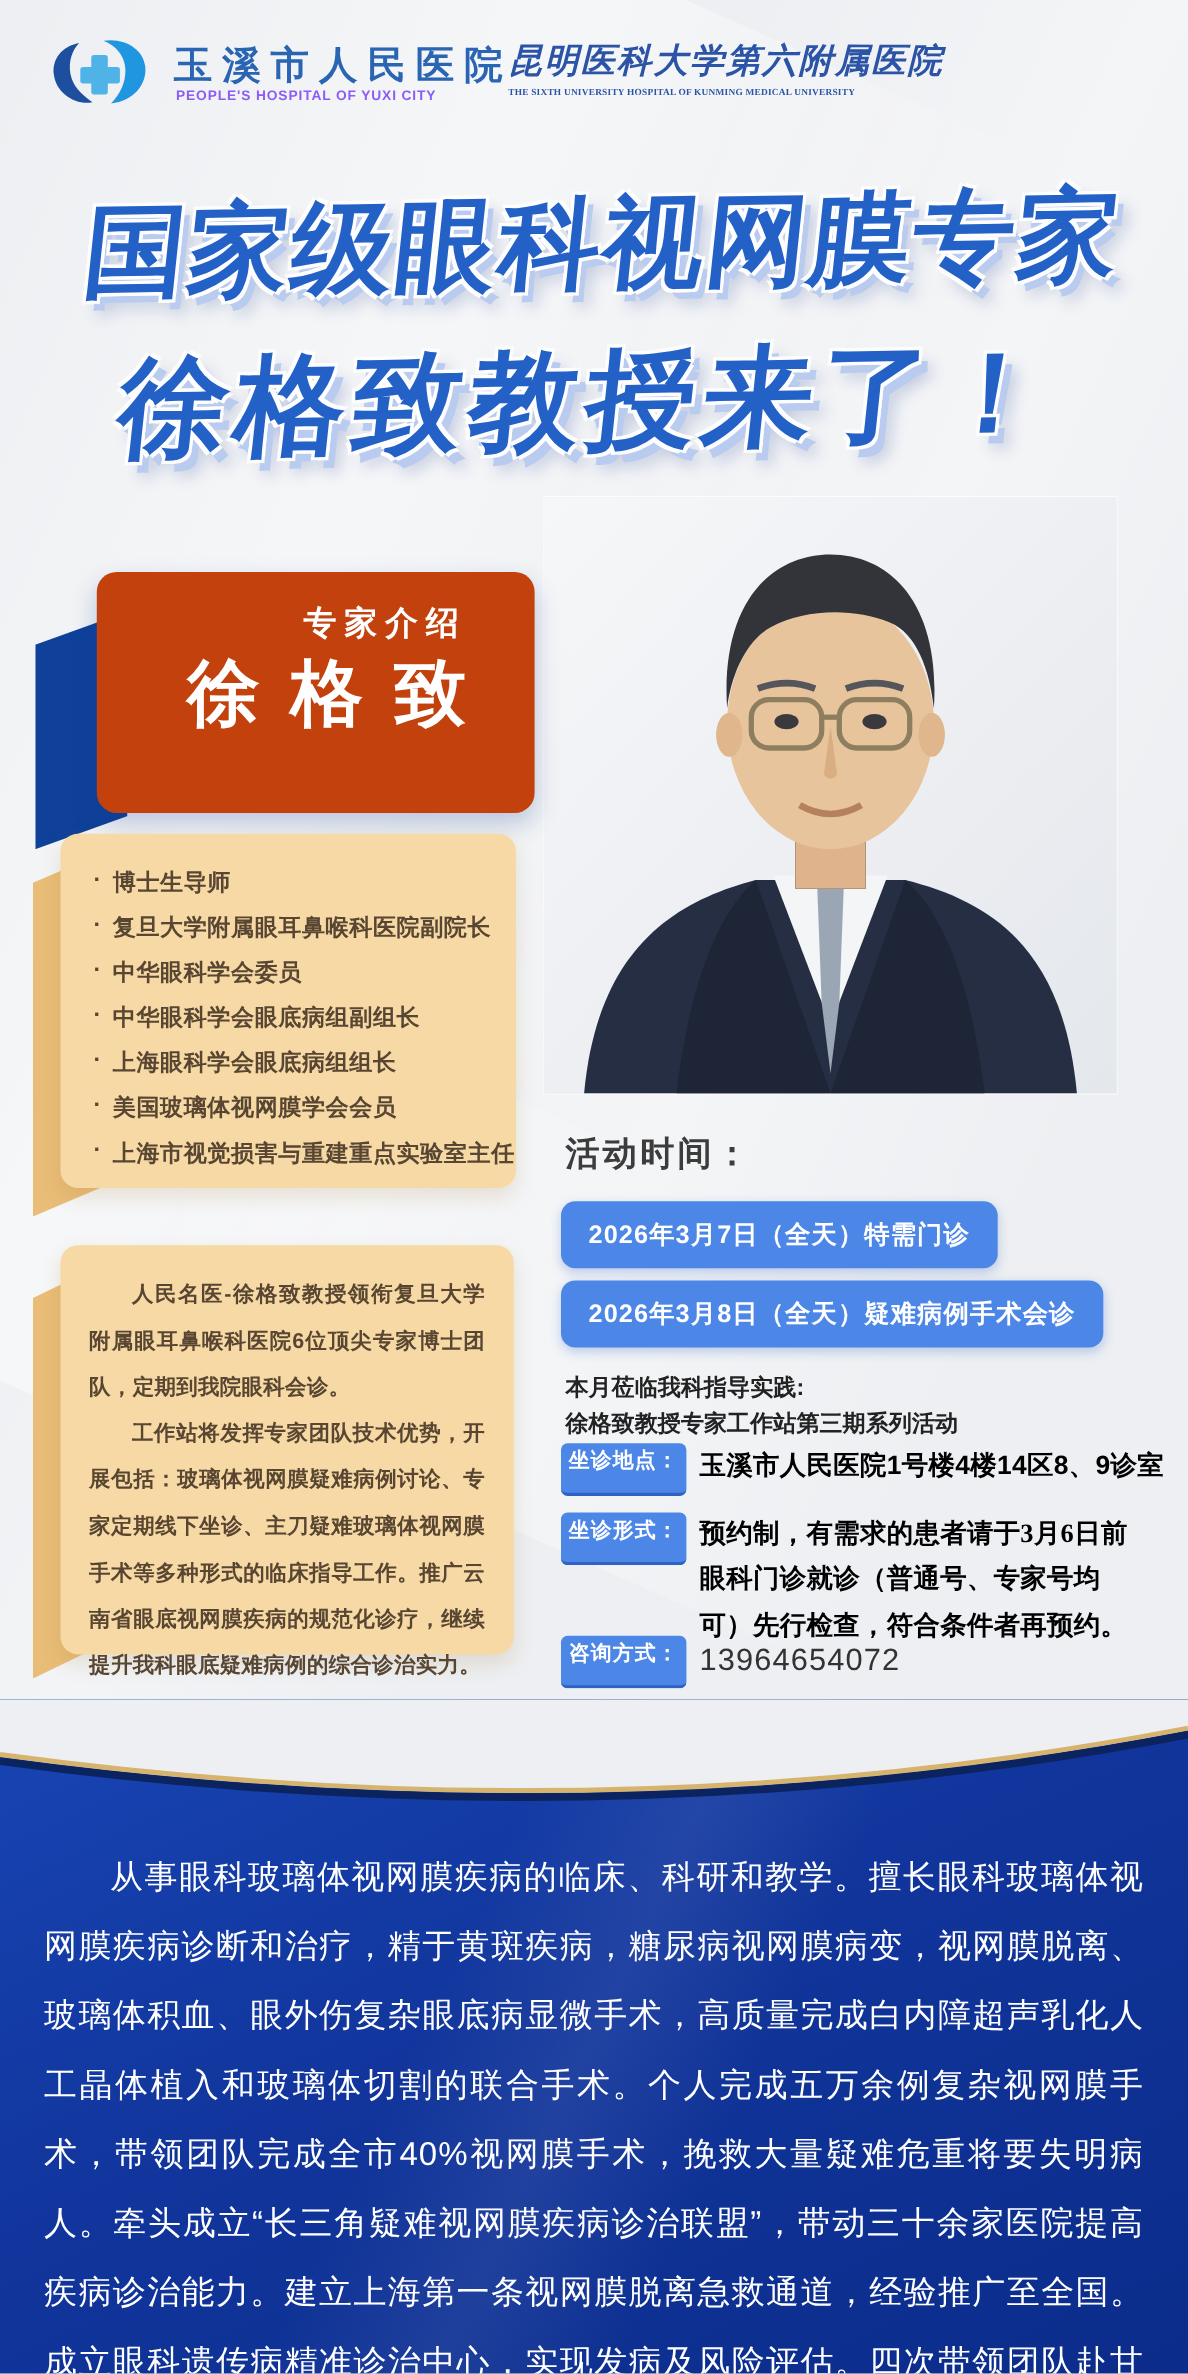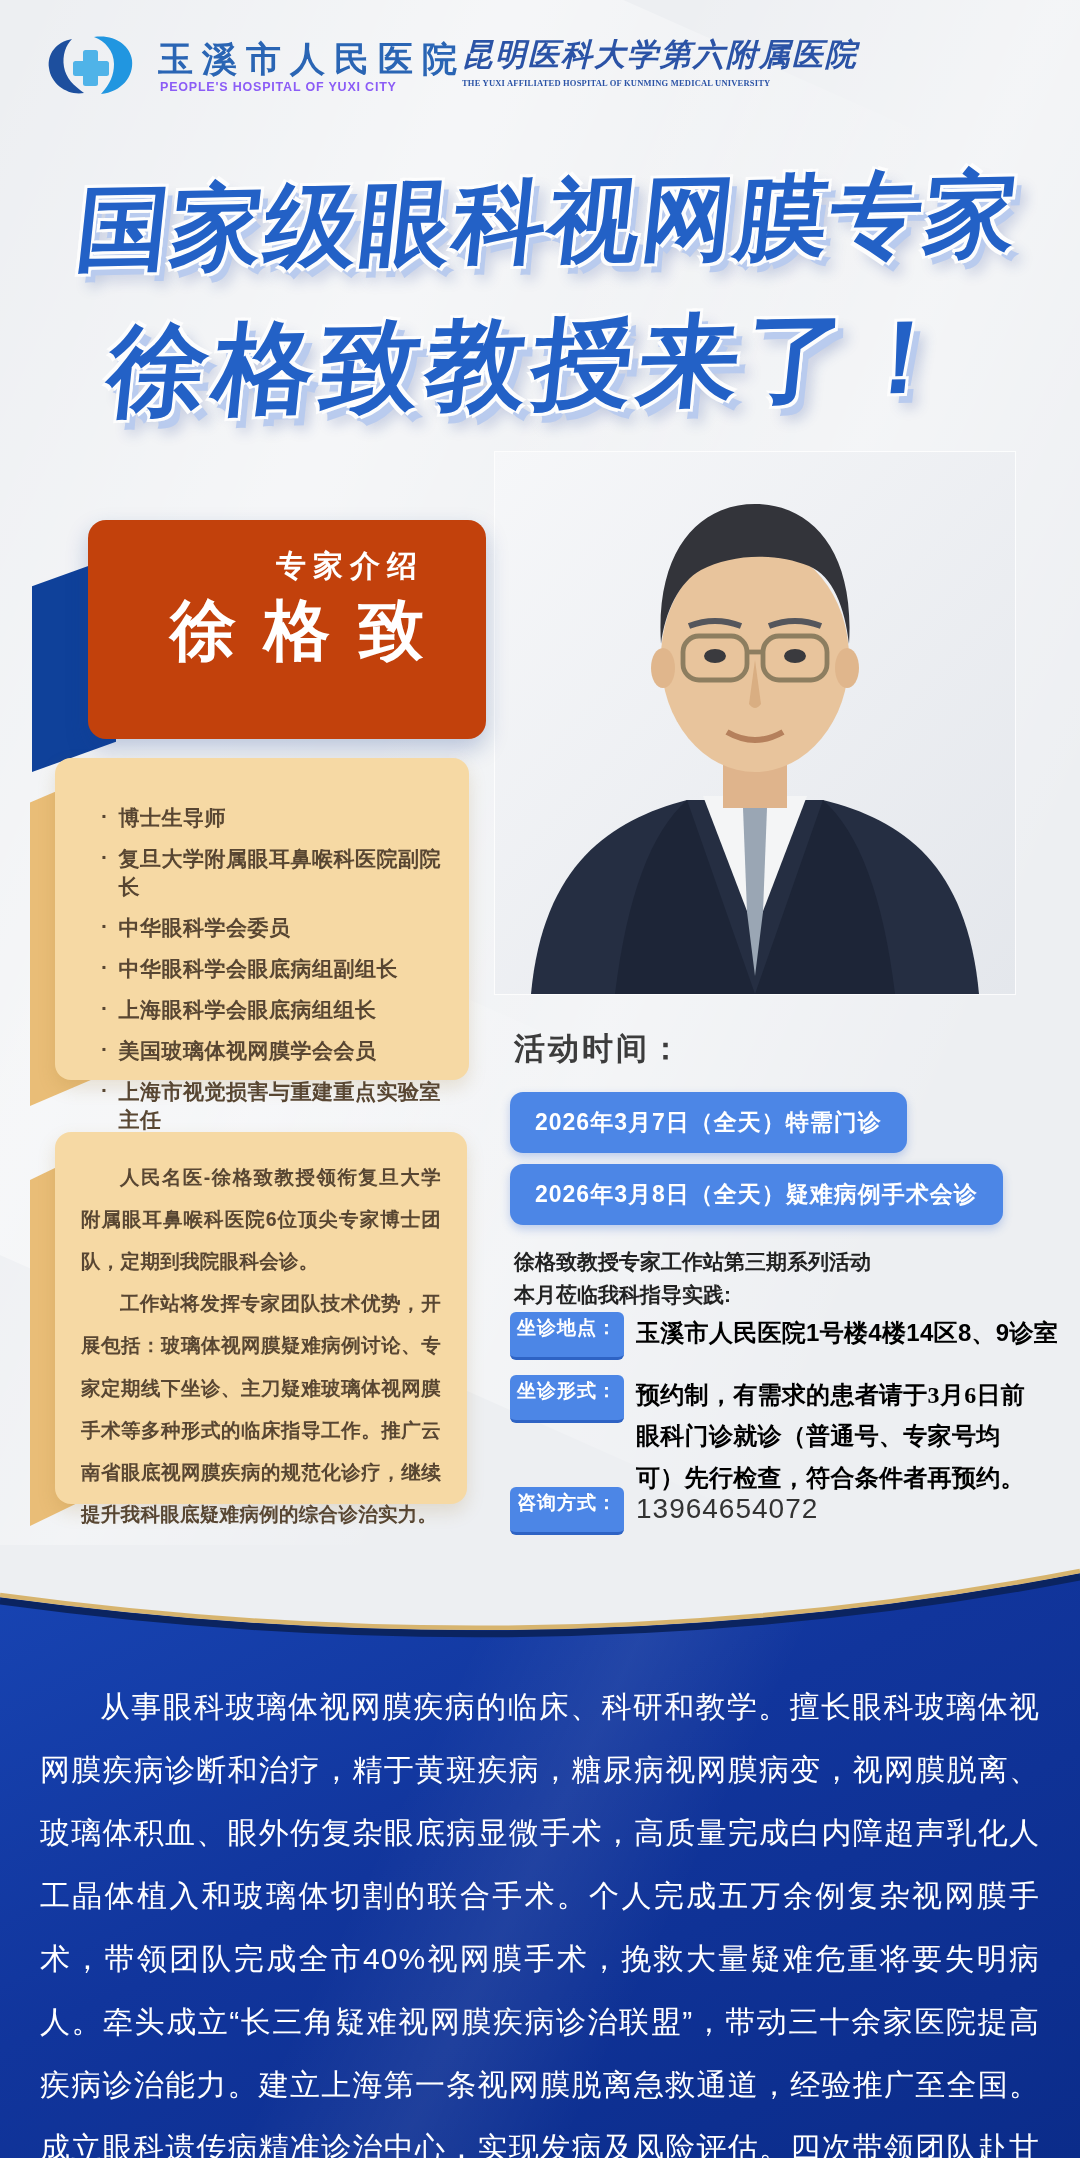--- a/index.html
+++ b/index.html
@@ -48,21 +48,21 @@
     box-shadow:0 10px 22px rgba(20,60,140,.25);}
   .plate .intro{position:absolute;right:62px;top:26px;font-size:30px;font-weight:700;color:#ffffff;letter-spacing:7px;}
   .plate .name{position:absolute;right:34px;top:66px;font-size:66px;font-weight:700;color:#ffffff;letter-spacing:28px;}
 
   
   .cream-flap{position:absolute;background:#e9bd77;}
   .flap1{left:30px;top:776px;width:62px;height:330px;clip-path:polygon(0 8%,100% 0,100% 92%,0 100%);}
   .flap2{left:30px;top:1150px;width:62px;height:376px;clip-path:polygon(0 8%,100% 0,100% 92%,0 100%);}
   .cream{position:absolute;background:#f6d9a4;border-radius:16px;box-shadow:0 8px 18px rgba(160,120,50,.18);}
   .box-cred{left:55px;top:758px;width:414px;height:322px;padding:30px 0 0 30px;box-sizing:border-box;}
-  .box-cred ul{list-style:none;margin:16px;padding:0;}
+  .box-cred ul{list-style:none;margin:0;padding:0;}
   .box-cred li{display:flex;align-items:flex-start;font-size:21px;font-weight:700;color:#584632;margin-bottom:13px;letter-spacing:.5px;}
   .box-cred li::before{content:"·";font-weight:900;margin-right:10px;color:#584632;}
   .box-sum{left:55px;top:1132px;width:412px;height:372px;padding:24px 26px;box-sizing:border-box;}
   .box-sum p{margin:0;font-size:19.5px;font-weight:700;color:#584632;line-height:2.16;text-indent:2em;text-align:justify;letter-spacing:.3px;}
 
   
   .sched-head{position:absolute;left:514px;top:1028px;font-size:31px;font-weight:800;color:#3c3c3c;letter-spacing:3px;}
   .session{position:absolute;left:510px;background:#4c86e6;color:#fff;font-size:23px;font-weight:700;
     border-radius:13px;padding:15px 25px;letter-spacing:1px;white-space:nowrap;box-shadow:0 4px 10px rgba(60,110,210,.3);}
   .sess1{top:1092px;}
@@ -101,21 +101,21 @@
     <svg viewBox="0 0 104 66">
       <path d="M30,5 C14,8 5,20 7,34 C9,51 27,62 42,59 C31,51 24,44 22,33 C20,21 24,11 30,5 Z" fill="#1d4f9e"></path>
       <path d="M52,3 C72,0 88,11 90,26 C92,43 79,58 59,60 C68,50 72,41 72,30 C72,17 63,7 52,3 Z" fill="#2196e0"></path>
       <rect x="41" y="16" width="15" height="36" rx="2.5" fill="#4fb3e8"></rect>
       <rect x="31" y="27" width="36" height="15" rx="2.5" fill="#4fb3e8"></rect>
     </svg>
   </div>
   <div class="hosp-cn">玉溪市人民医院</div>
   <div class="hosp-en">PEOPLE'S HOSPITAL OF YUXI CITY</div>
   <div class="aff-cn">昆明医科大学第六附属医院</div>
-  <div class="aff-en">THE YUXI AFFILIATED HOSPITAL OF KUNMING MEDICAL UNIVERSITY</div>
+  <div class="aff-en">THE SIXTH UNIVERSITY HOSPITAL OF KUNMING MEDICAL UNIVERSITY</div>
 
   <div class="hero">
     <div class="l1">国家级眼科视网膜专家</div>
     <div class="l2">徐格致教授来了！</div>
   </div>
 
   <div class="photo">
     <svg viewBox="0 0 260 271" preserveAspectRatio="xMidYMax meet">
       <rect x="0" y="0" width="260" height="271" fill="#eef0f3"></rect>
       <rect x="0" y="0" width="260" height="271" fill="url(#pbg)"></rect>
@@ -177,22 +177,22 @@
   <div class="cream-flap flap2"></div>
   <div class="cream box-sum">
     <p>人民名医-徐格致教授领衔复旦大学附属眼耳鼻喉科医院6位顶尖专家博士团队，定期到我院眼科会诊。</p>
     <p>工作站将发挥专家团队技术优势，开展包括：玻璃体视网膜疑难病例讨论、专家定期线下坐诊、主刀疑难玻璃体视网膜手术等多种形式的临床指导工作。推广云南省眼底视网膜疾病的规范化诊疗，继续提升我科眼底疑难病例的综合诊治实力。</p>
   </div>
 
   <div class="sched-head">活动时间：</div>
   <div class="session sess1">2026年3月7日（全天）特需门诊</div>
   <div class="session sess2">2026年3月8日（全天）疑难病例手术会诊</div>
   <div class="series">
+    <div>本月莅临我科指导实践:</div>
     <div>徐格致教授专家工作站第三期系列活动</div>
-    <div>本月莅临我科指导实践:</div>
   </div>
 
   <div class="inforow row-loc">
     <span class="badge">坐诊地点：</span>
     <span class="info-val">玉溪市人民医院1号楼4楼14区8、9诊室</span>
   </div>
 
   <div class="inforow row-fmt">
     <span class="badge">坐诊形式：</span>
     <span class="info-val">预约制，有需求的患者请于3月6日前眼科门诊就诊（普通号、专家号均可）先行检查，符合条件者再预约。</span>

